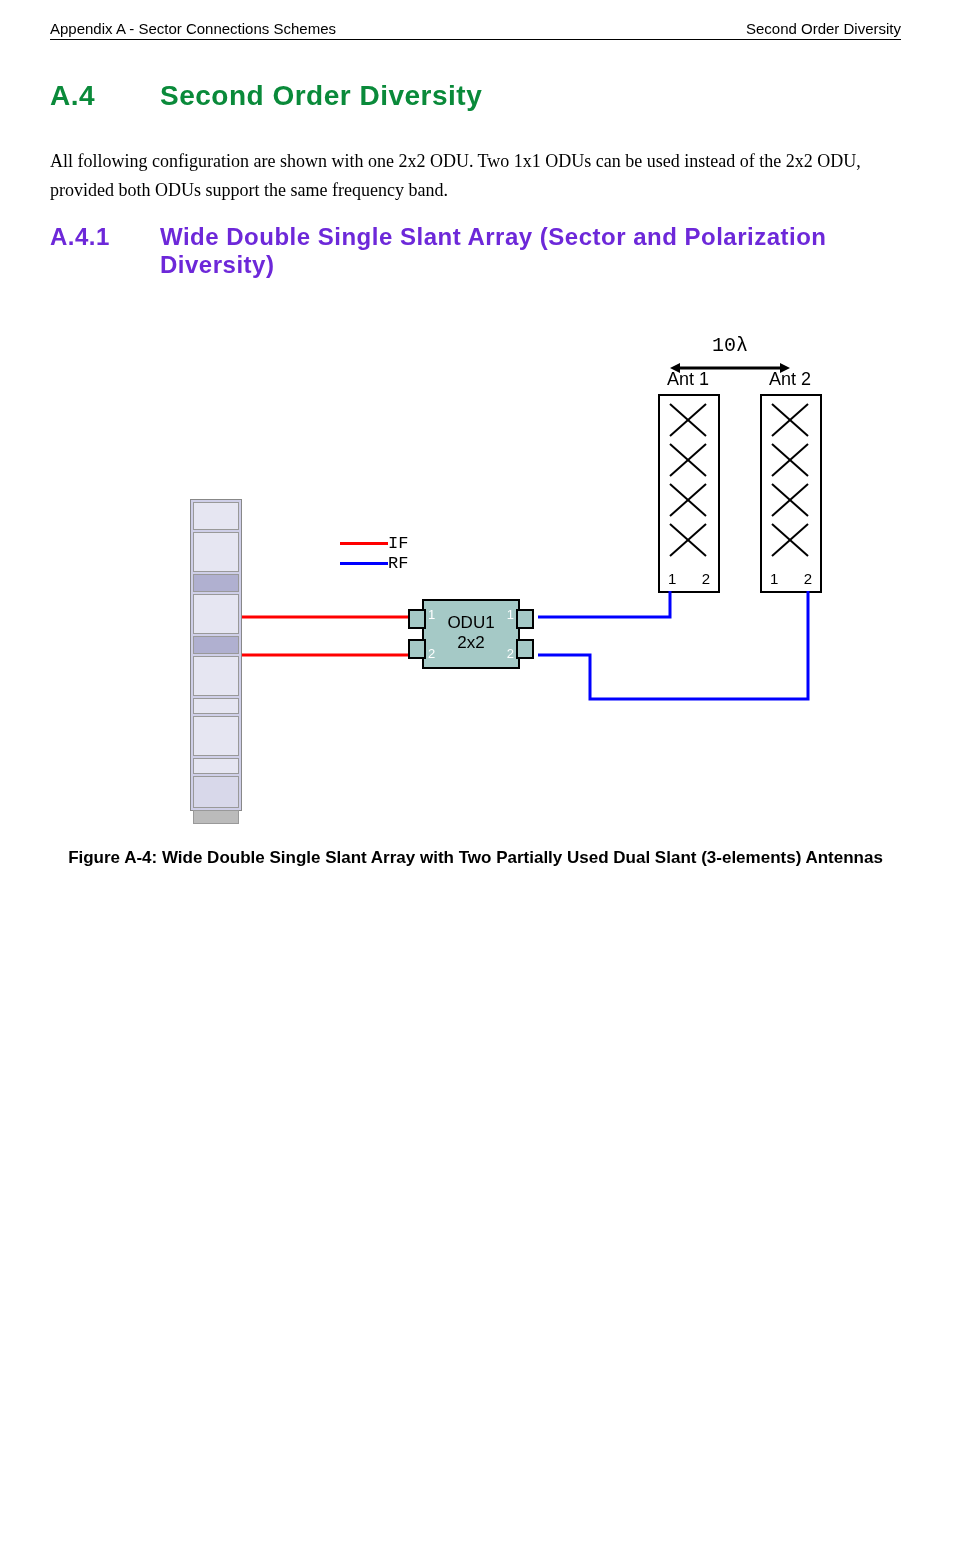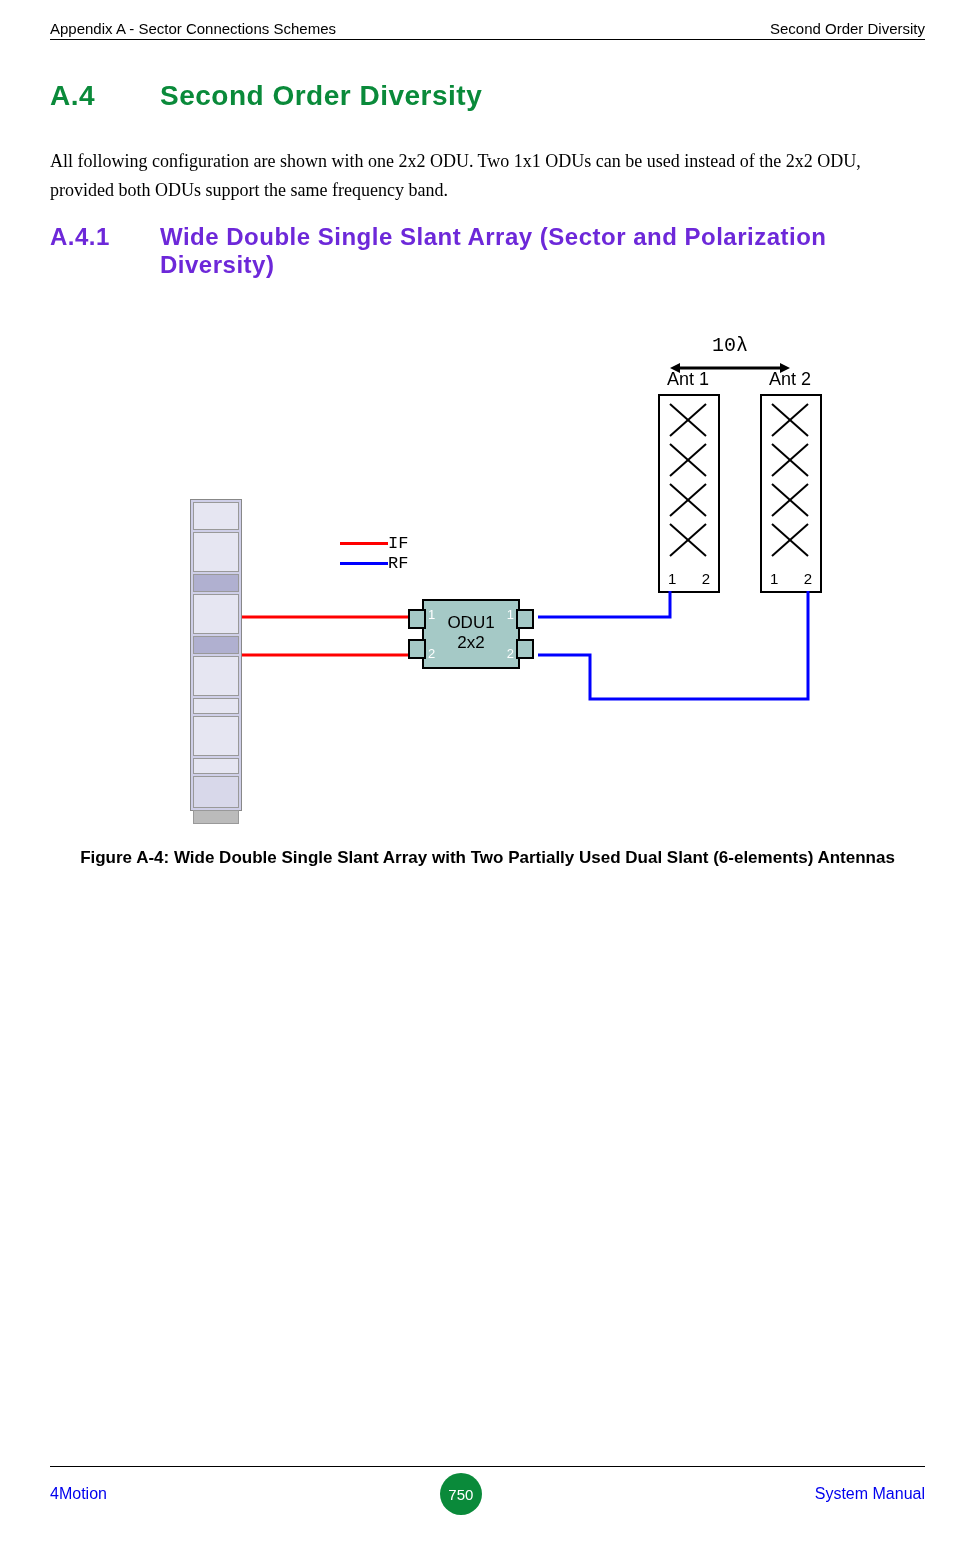--- a/index.html
+++ b/index.html
@@ -7,21 +7,21 @@
     padding: 0;
     font-family: Georgia, 'Times New Roman', serif;
     background: #fff;
     color: #000;
     width: 975px;
     height: 1545px;
     position: relative;
     box-sizing: border-box;
   }
   .page {
-    padding: 20px 50px 0 50px;
+    padding: 20px 74px 0 50px;
     box-sizing: border-box;
     height: 100%;
     position: relative;
   }
   .header {
     display: flex;
     justify-content: space-between;
     font-family: Arial, Helvetica, sans-serif;
     font-size: 15px;
     border-bottom: 1px solid #000;
@@ -329,20 +329,15 @@
       <div class="card-seg" style="height:38px"></div>
       <div class="card-seg" style="height:14px"></div>
       <div class="card-seg" style="height:38px"></div>
       <div class="card-seg" style="height:14px"></div>
       <div class="card-seg" style="height:30px;background:#d8d8ea"></div>
       <div class="card-seg" style="height:12px;background:#bbb"></div>
     </div>
 
   </div>
 
-  <div class="figure-caption">Figure A-4: Wide Double Single Slant Array with Two Partially Used Dual Slant (6-elements) Antennas</div>
-
-  <div class="footer">
-    <span>4Motion</span>
-    <span class="page-badge">750</span>
-    <span>System Manual</span>
-  </div>
+  <div class="figure-caption">Figure A-4: Wide Double Single Slant Array with Two Partially Used Dual Slant (3-elements) Antennas</div>
+
 </div>
 
 </body></html>

